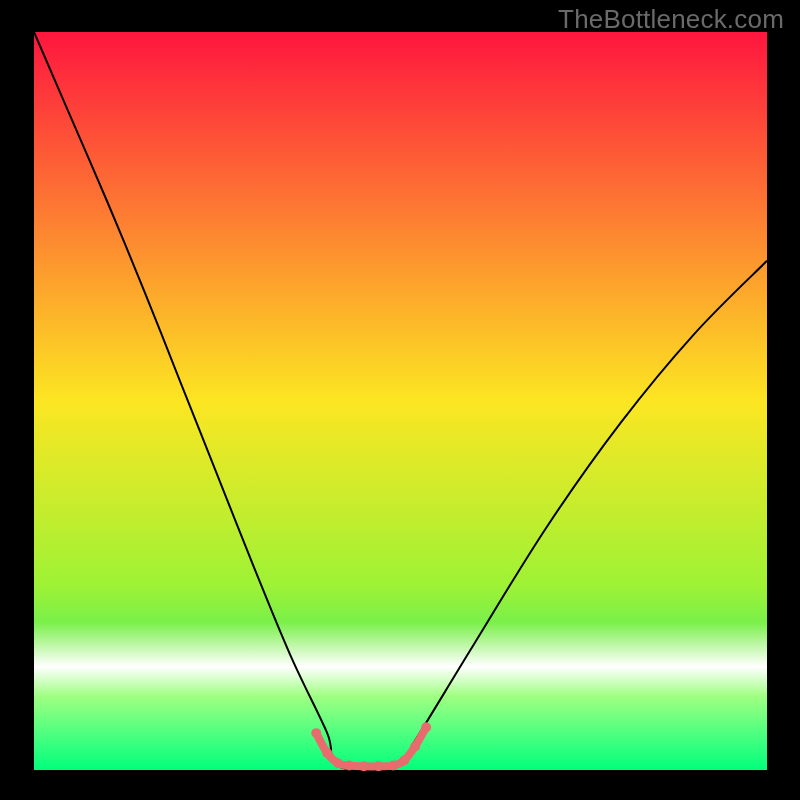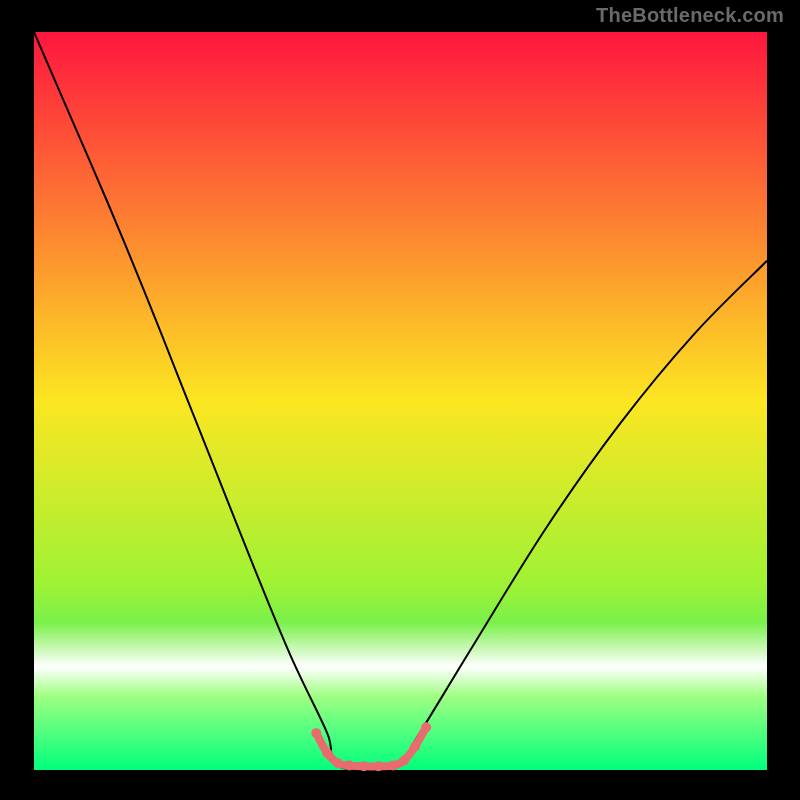--- a/index.html
+++ b/index.html
@@ -19,22 +19,22 @@
   svg.plot {
     position: absolute;
     top: 0;
     left: 0;
   }
   .watermark {
     position: absolute;
     top: 4px;
     right: 16px;
     font-family: Arial, Helvetica, sans-serif;
-    font-size: 20px;
-    font-weight: 700;
+    font-size: 26px;
+    font-weight: 400;
     color: #6a6a6a;
     letter-spacing: 0.2px;
     user-select: none;
   }
 </style>
 </head>
 <body>
 
 <div class="stage">
   <svg class="plot" width="800" height="800" viewBox="0 0 800 800">

